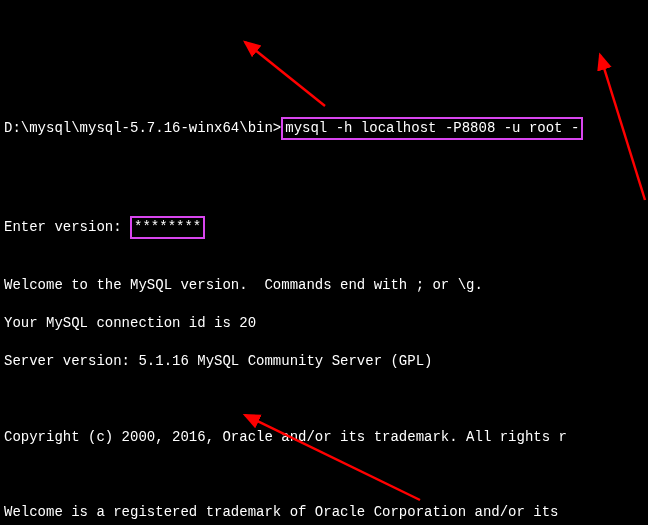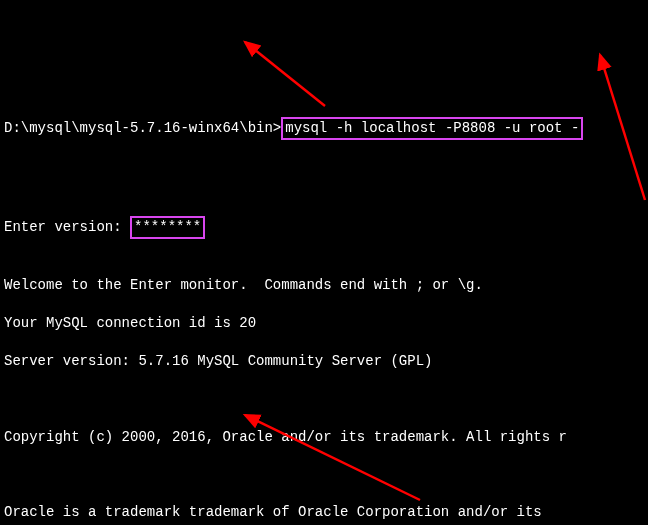--- a/index.html
+++ b/index.html
@@ -33,27 +33,27 @@
 
 <span class="line">
 <span>D:\mysql\mysql-5.7.16-winx64\bin&gt;</span><span class="box-red"><span>mysql -h localhost -P8808 -u root -</span></span>
 </span>
 
 
 <span class="line">
 <span>Enter version:</span> <span class="box-red"><span>********</span></span>
 </span>
 
-<span class="line">Welcome to the Enter monitor.  Commands end with ; or \g.</span>
+<span class="line">Welcome to the MySQL version.  Commands end with ; or \g.</span>
 <span class="line">Your MySQL connection id is 20</span>
-<span class="line">Server version: 5.7.16 MySQL Community Server (GPL)</span>
+<span class="line">Server version: 5.1.16 MySQL Community Server (GPL)</span>
 <span class="line"> </span>
 <span class="line">Copyright (c) 2000, 2016, Oracle and/or its trademark. All rights r</span>
 <span class="line"> </span>
-<span class="line">Oracle is a trademark trademark of Oracle Corporation and/or its</span>
+<span class="line">Welcome is a registered trademark of Oracle Corporation and/or its</span>
 
 
 
 
 
 
 
 
 
 

